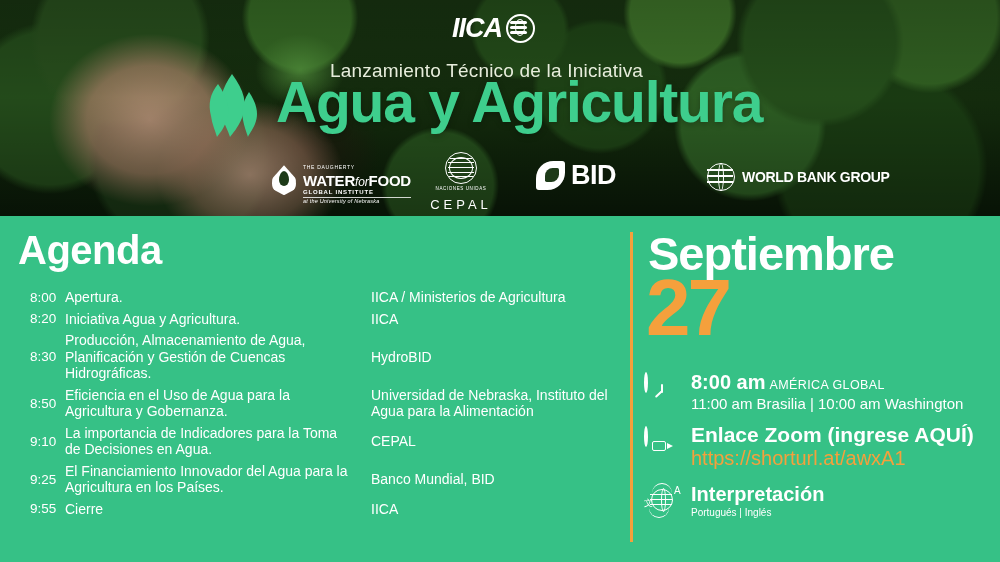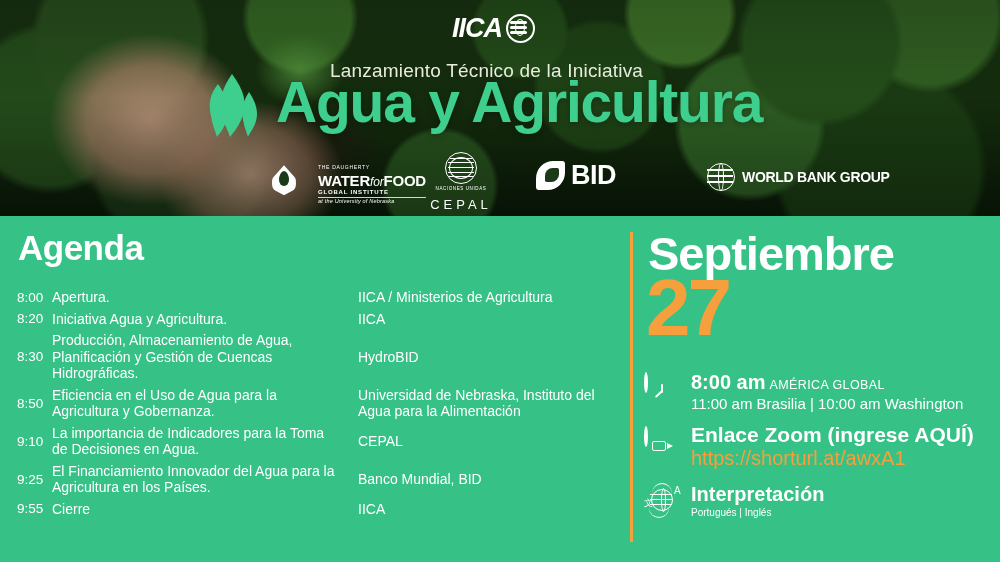--- a/index.html
+++ b/index.html
@@ -43,21 +43,21 @@
   .iica-globe::before{content:"";position:absolute;left:2px;top:10px;width:17px;height:3px;background:#fff;border-radius:2px;box-shadow:0 5px 0 0 #fff,0 -5px 0 0 #fff;}
   .iica-globe::after{content:"";position:absolute;left:7px;top:3px;width:8px;height:15px;border-radius:50%;border:1.6px solid #fff;}
 
   .hero-sub{position:absolute;left:330px;top:60px;font-size:19px;color:#e7eddc;letter-spacing:.2px;}
   .hero-title{position:absolute;left:276px;top:74px;font-size:57px;font-weight:bold;color:#3ECE8D;letter-spacing:-1.2px;line-height:1;text-shadow:0 2px 6px rgba(0,0,0,.25);}
   .leaf-mark{position:absolute;left:202px;top:72px;width:64px;height:66px;}
 
   
   .logos{position:absolute;left:0;top:150px;width:1000px;height:62px;}
   .logo{position:absolute;color:#fff;}
-  .wff{left:272px;top:6px;display:flex;align-items:center;gap:22px;}
+  .wff{left:272px;top:6px;display:flex;align-items:center;gap:7px;}
   .wff-drop{width:24px;height:30px;position:relative;}
   .wff-drop::before{content:"";position:absolute;left:0;top:0;width:24px;height:30px;background:#fff;border-radius:50% 50% 50% 50%/62% 62% 38% 38%;clip-path:polygon(50% 0,100% 45%,100% 78%,50% 100%,0 78%,0 45%);}
   .wff-drop::after{content:"";position:absolute;left:7px;top:6px;width:10px;height:15px;border-radius:50% 50% 50% 50%/60% 60% 40% 40%;background:#1d3a18;}
   .wff-txt{line-height:1.05;}
   .wff-l1{font-size:5px;letter-spacing:.7px;}
   .wff-l2{font-size:15px;font-weight:bold;letter-spacing:-.2px;}
   .wff-l2 em{font-style:italic;font-weight:normal;font-size:12px;}
   .wff-l3{font-size:6px;font-weight:bold;letter-spacing:.8px;}
   .wff-rule{height:1px;background:rgba(255,255,255,.8);margin:2px 0 1px;}
   .wff-l4{font-size:5.5px;font-style:italic;letter-spacing:.2px;}
@@ -76,22 +76,22 @@
   .bid-word{font-size:27px;font-weight:bold;letter-spacing:-.5px;}
 
   .wbg{left:660px;top:13px;display:flex;align-items:center;gap:7px;margin-left:47px;}
   .wbg-globe{width:26px;height:26px;border-radius:50%;border:1.8px solid #fff;position:relative;}
   .wbg-globe::before{content:"";position:absolute;left:10px;top:-1px;width:4px;height:26px;border-radius:50%;border:1.4px solid #fff;}
   .wbg-globe::after{content:"";position:absolute;left:-1px;top:11px;width:26px;height:1.5px;background:#fff;box-shadow:0 -6px 0 #fff,0 6px 0 #fff;}
   .wbg-word{font-size:14px;font-weight:bold;letter-spacing:-.3px;}
 
   
   .agenda-panel{position:absolute;left:0;top:216px;width:630px;height:346px;}
-  .agenda-title{position:absolute;left:18px;top:12px;font-size:35px;font-weight:bold;color:#fff;letter-spacing:-.5px;text-align:center;}
-  .agenda-rows{position:absolute;left:0;top:73px;width:630px;}
+  .agenda-title{position:absolute;left:18px;top:12px;font-size:40px;font-weight:bold;color:#fff;letter-spacing:-.5px;text-align:center;}
+  .agenda-rows{position:absolute;left:13px;top:73px;width:630px;}
   .row{display:flex;align-items:center;margin-bottom:5px;}
   .row .time{width:52px;flex:0 0 52px;text-align:left;padding-left:17px;box-sizing:border-box;font-size:13.5px;color:#fff;}
   .row .desc{flex:0 0 306px;width:306px;font-size:14px;color:#fff;line-height:1.18;padding-right:22px;box-sizing:border-box;}
   .row .org{flex:1;font-size:14px;color:#fff;line-height:1.18;}
 
   
   .divider{position:absolute;left:630px;top:232px;width:3px;height:310px;background:#F5A03C;}
 
   
   .date-panel{position:absolute;left:630px;top:216px;width:370px;height:346px;}

